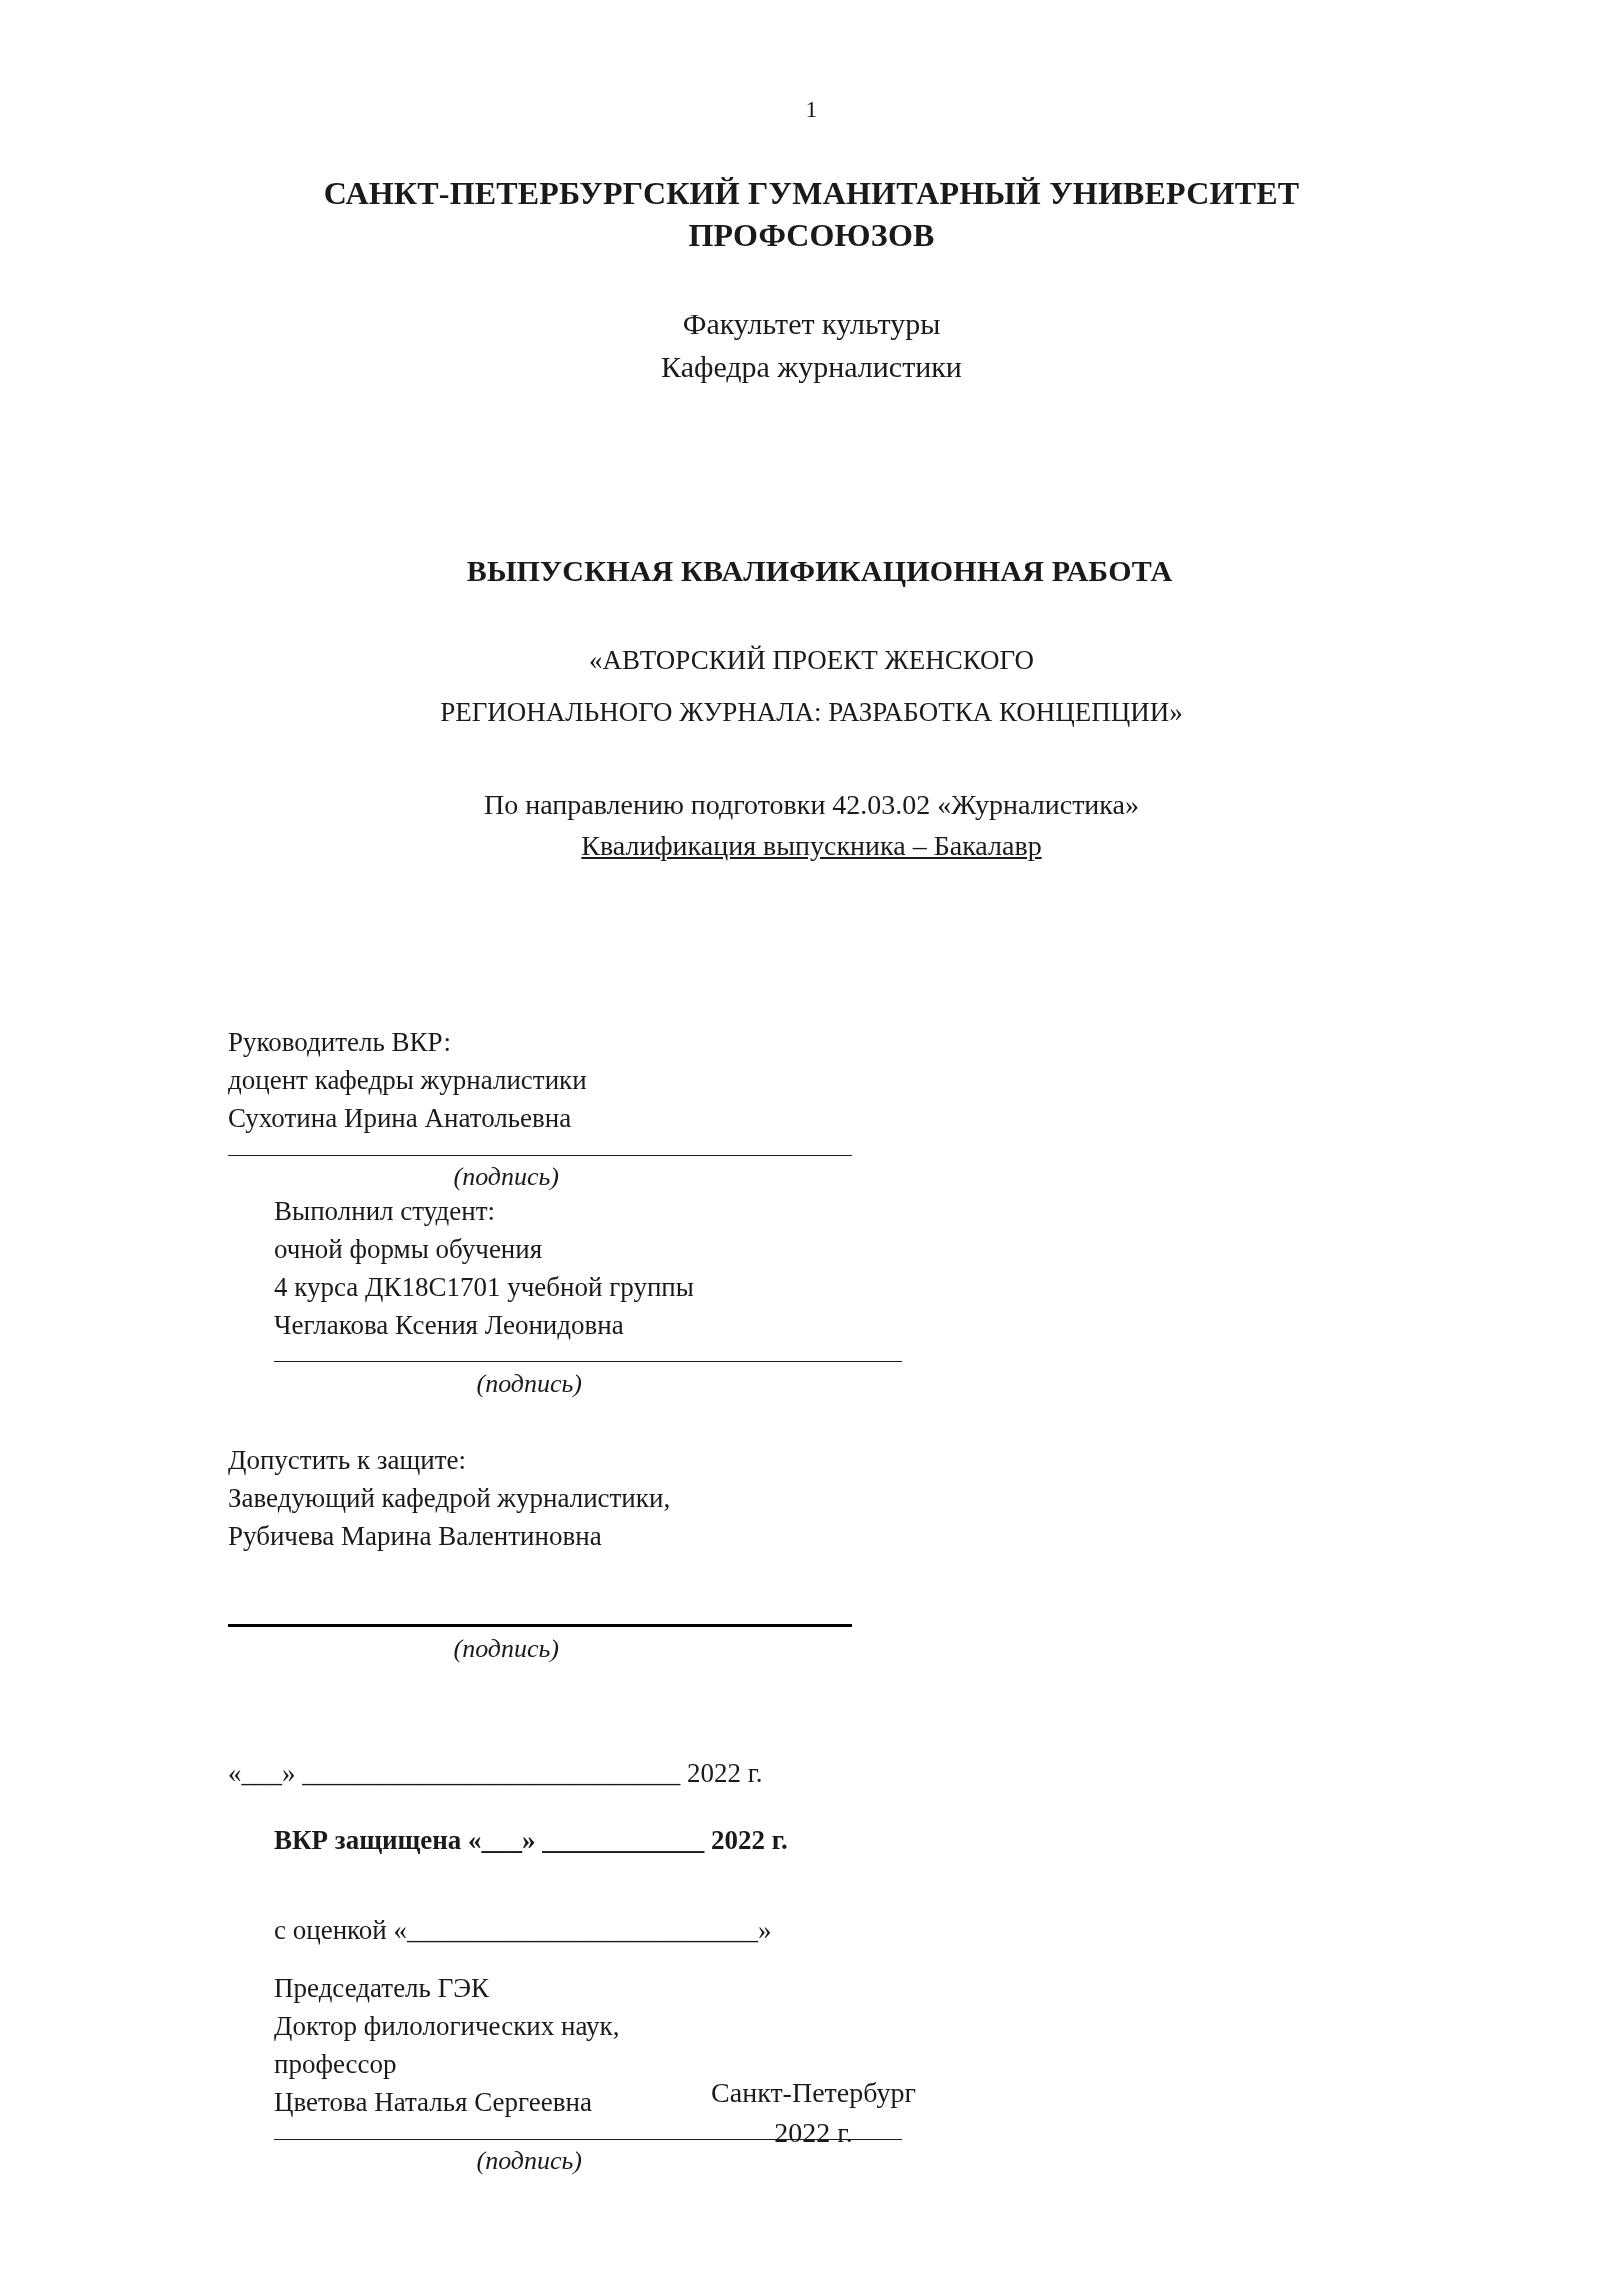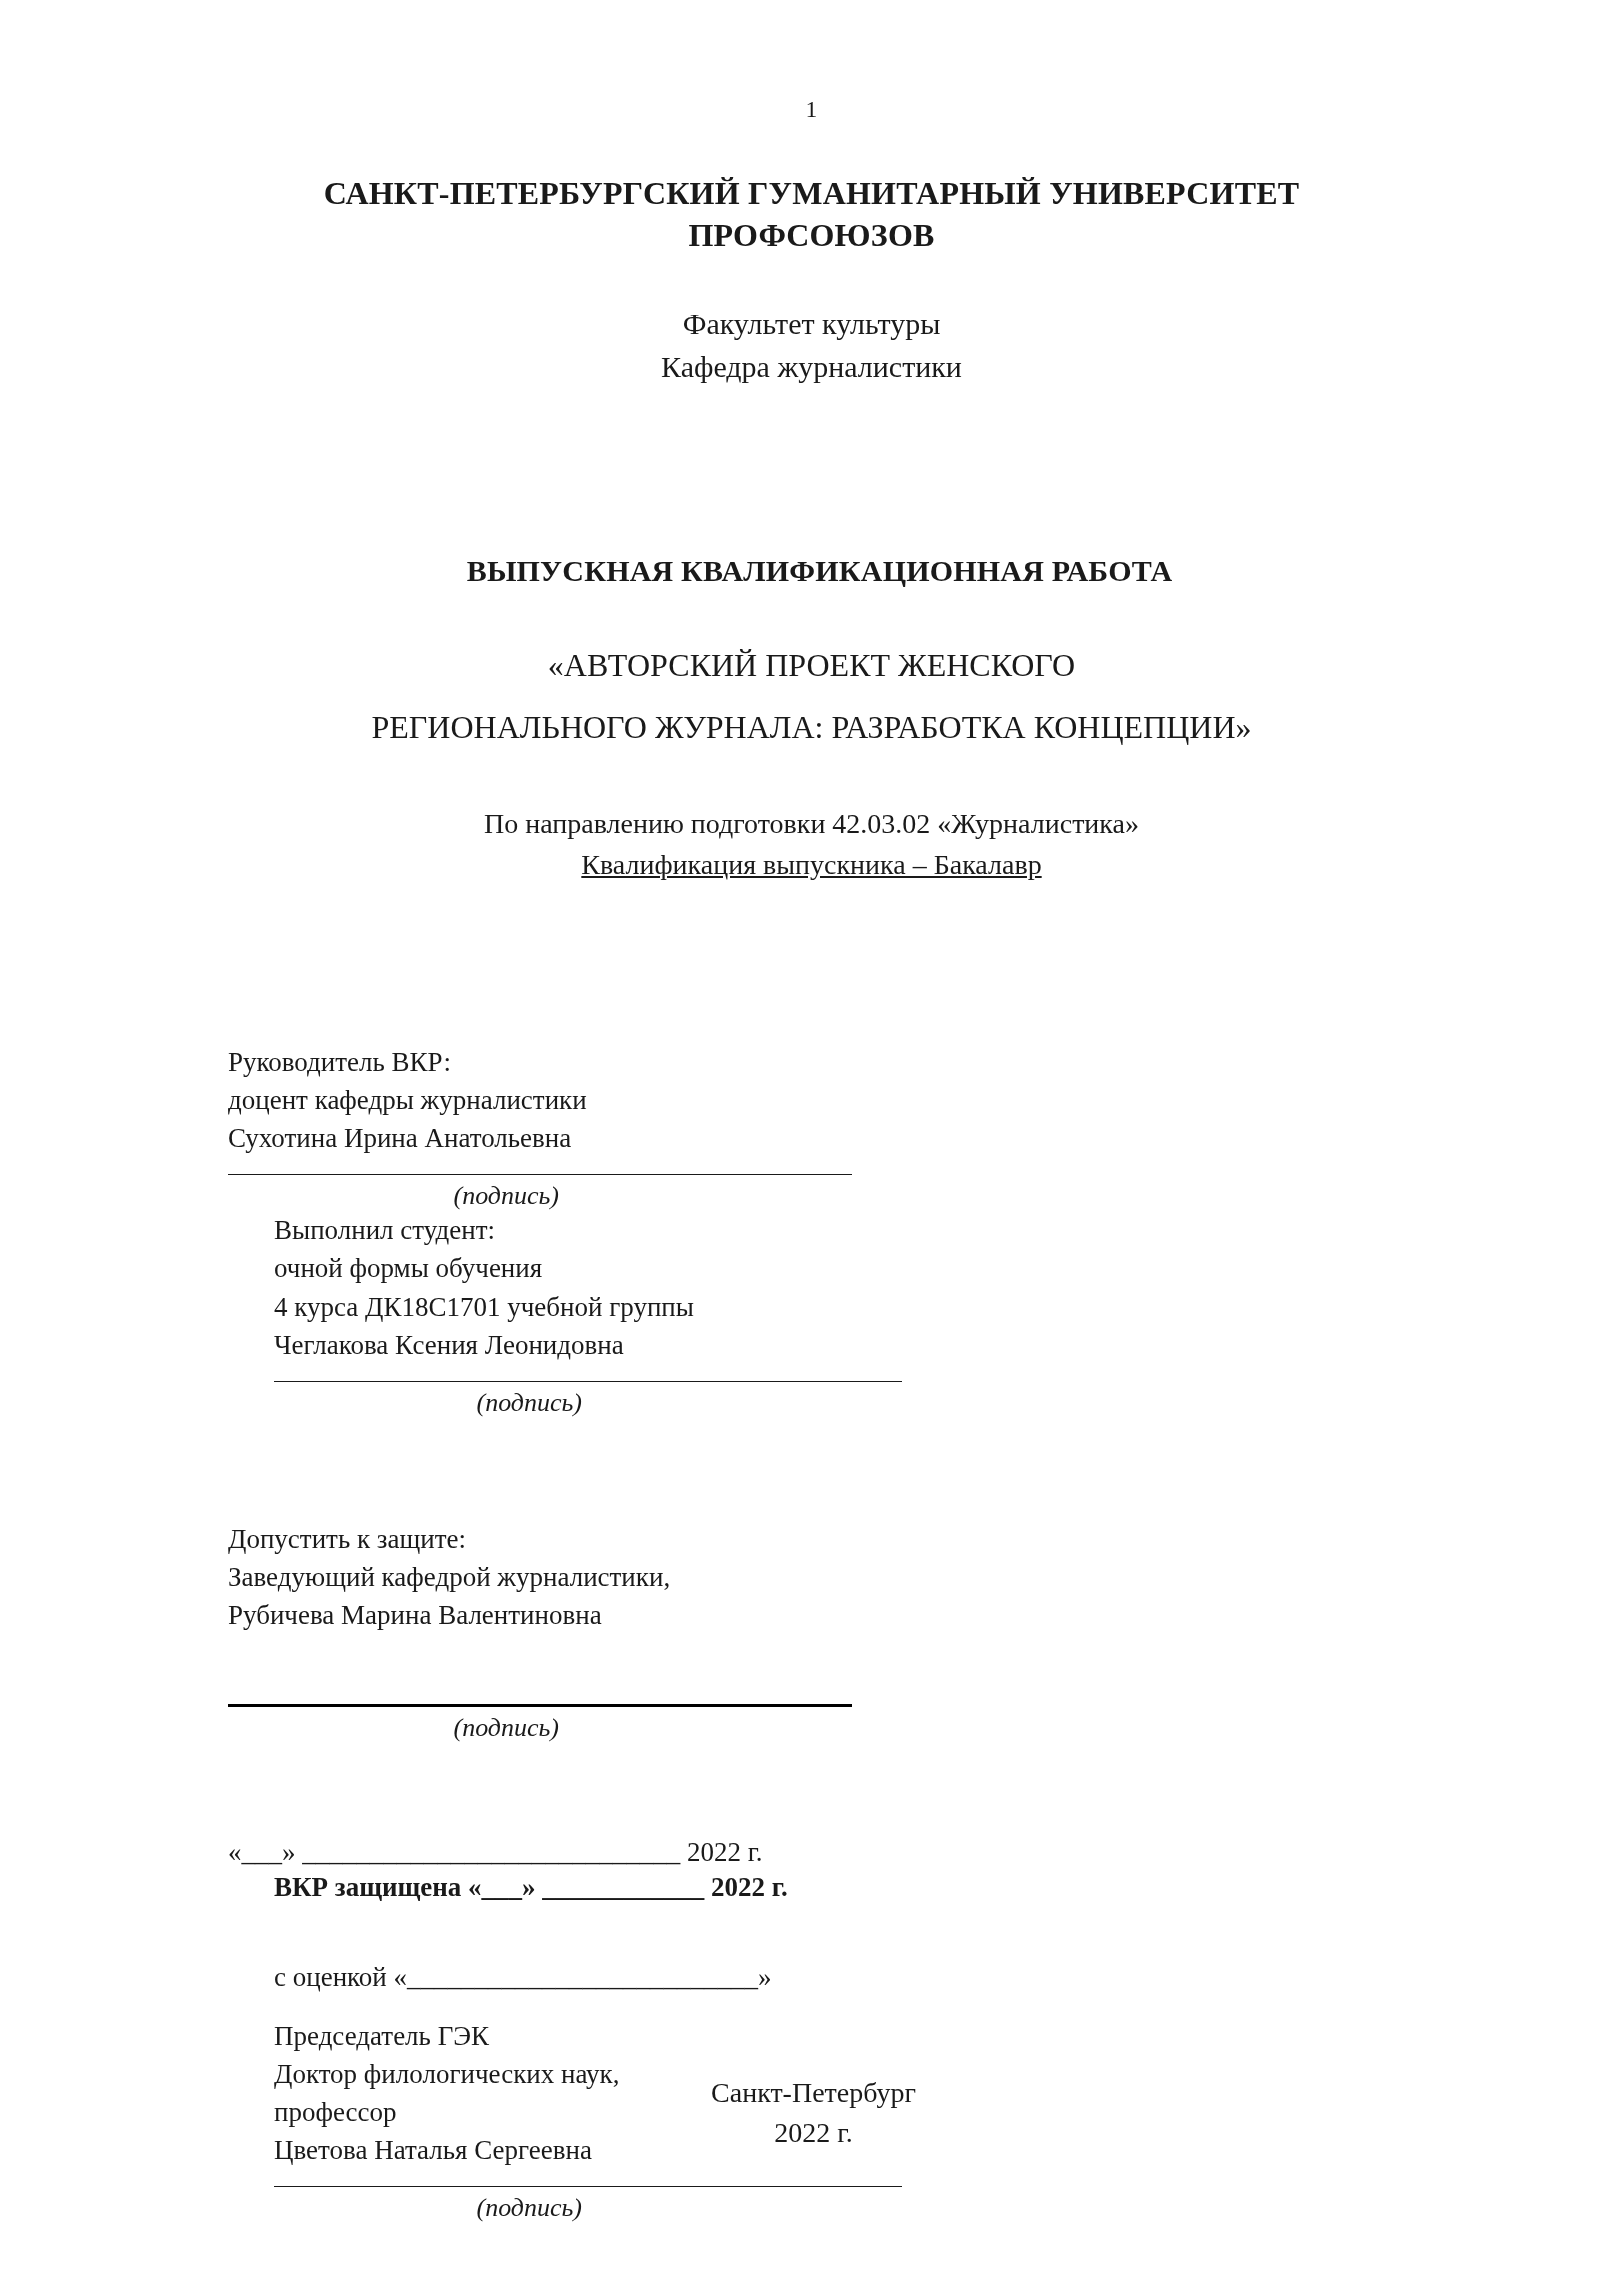--- a/index.html
+++ b/index.html
@@ -43,21 +43,21 @@
   .work-type {
     text-align: center;
     font-weight: bold;
     font-size: 30px;
     margin-top: 165px;
     letter-spacing: 0.2px;
     padding-left: 16px;
   }
   .work-title {
     text-align: center;
-    font-size: 32px;
+    font-size: 27px;
     line-height: 1.95;
     margin-top: 46px;
   }
   .direction {
     text-align: center;
     font-size: 28px;
     margin-top: 46px;
     line-height: 1.45;
   }
   .qualification {
@@ -163,21 +163,21 @@
     <div class="col right">
       <div class="line-text">Выполнил студент:</div>
       <div class="line-text">очной формы обучения</div>
       <div class="line-text">4 курса ДК18С1701 учебной группы</div>
       <div class="line-text">Чеглакова Ксения Леонидовна</div>
       <div class="rule-right"></div>
       <div class="signature-label">(подпись)</div>
     </div>
   </div>
 
-  <div class="cols" style="margin-top: 102px;">
+  <div class="cols" style="margin-top: 42px; gap: 32px;">
     <div class="col left">
       <div class="line-text">Допустить к защите:</div>
       <div class="line-text">Заведующий кафедрой журналистики,</div>
       <div class="line-text">Рубичева Марина Валентиновна</div>
       <div class="spacer-md"></div>
       <div class="rule-thick-short"></div>
       <div class="signature-label">(подпись)</div>
       <div class="spacer-lg"></div>
       <div class="date-line">«___» ____________________________ 2022 г.</div>
     </div>

